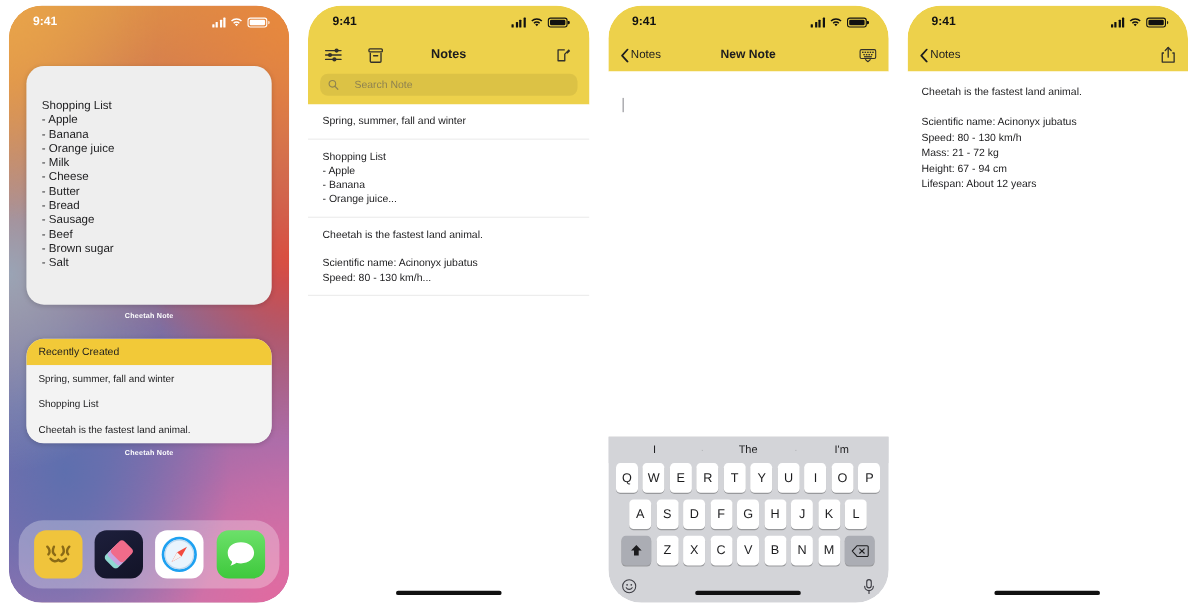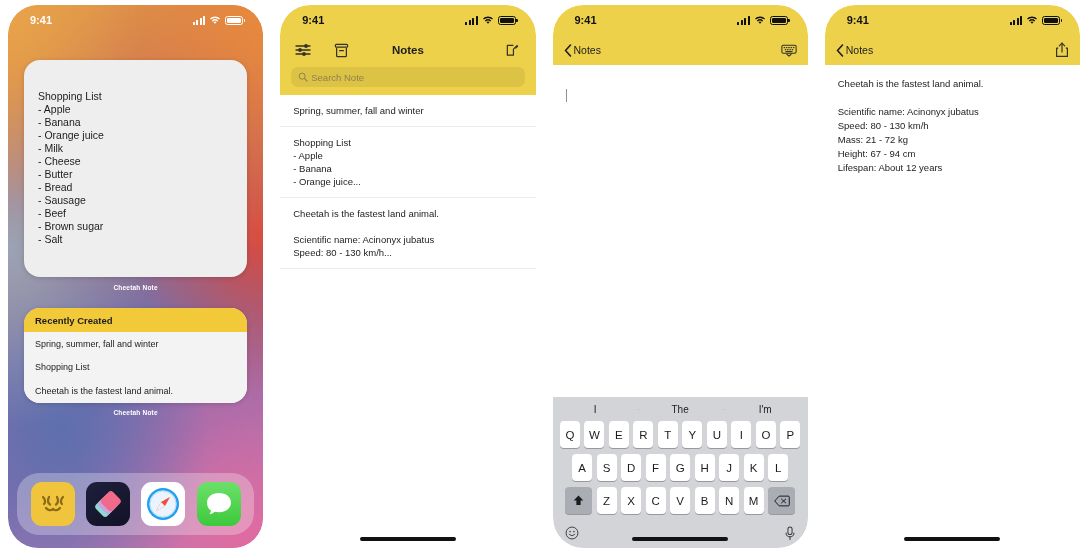--- a/index.html
+++ b/index.html
@@ -111,21 +111,21 @@
   }
   .lbl1 { top: 279px; }
   .lbl2 { top: 404px; }
 
   .widget-small { top: 303px; height: 95px; padding: 0; overflow: hidden; }
   .wsm-header {
     background: #f2c938;
     height: 24px;
     display: flex; align-items: center;
     padding: 0 11px;
-    font-size: 9.5px; font-weight: bold; color: #1c1c1e;
+    font-size: 9.5px; font-weight: normal; color: #1c1c1e;
   }
   .wsm-body { background: #f3f3f3; height: 71px; }
   .wsm-row {
     height: 23.6px;
     display: flex; align-items: center;
     padding: 0 11px;
     font-size: 9px; color: #1c1c1e;
   }
 
   .dock {
@@ -161,21 +161,21 @@
   }
   .tb-icon { width: 20px; height: 20px; display:flex; align-items:center; justify-content:center; color:#33312a; }
   .tb-spacer { flex: 1; }
   .searchbar {
     margin: 2px 11px 0 11px;
     height: 20px;
     border-radius: 7px;
     background: rgba(0,0,0,.07);
     display: flex; align-items: center;
     padding: 0 7px;
-    gap: 3px;
+    gap: 14px;
     color: #8f8350;
     font-size: 9.5px;
   }
   .notes-list { background: #fff; }
   .note-item {
     padding: 9px 13px 9px 13px;
     border-bottom: 1px solid #ececec;
     font-size: 9.5px;
     line-height: 13px;
     color: #1c1c1e;
@@ -466,20 +466,21 @@
               </span>
           </span>
         </div>
         <div class="detail-nav">
           <div class="nav-back">
             <svg width="8" height="13" viewBox="0 0 8 13">
               <polyline points="6.5,1 1.5,6.5 6.5,12" fill="none" stroke="currentColor" stroke-width="1.6" stroke-linecap="round" stroke-linejoin="round"></polyline>
             </svg>
             <span>Notes</span>
           </div>
+          <div class="nav-center">New Note</div>
           <div class="nav-right">
             <svg width="16" height="13" viewBox="0 0 18 14">
               <rect x="1" y="1" width="16" height="9" rx="1.5" fill="none" stroke="currentColor" stroke-width="1.2"></rect>
               <g fill="currentColor">
                 <rect x="3" y="3" width="1.6" height="1.4"></rect>
                   <rect x="5.6" y="3" width="1.6" height="1.4"></rect>
                 <rect x="8.2" y="3" width="1.6" height="1.4"></rect>
                   <rect x="10.8" y="3" width="1.6" height="1.4"></rect>
                 <rect x="13.4" y="3" width="1.6" height="1.4"></rect>
                 <rect x="4.3" y="5.4" width="1.6" height="1.4"></rect>

